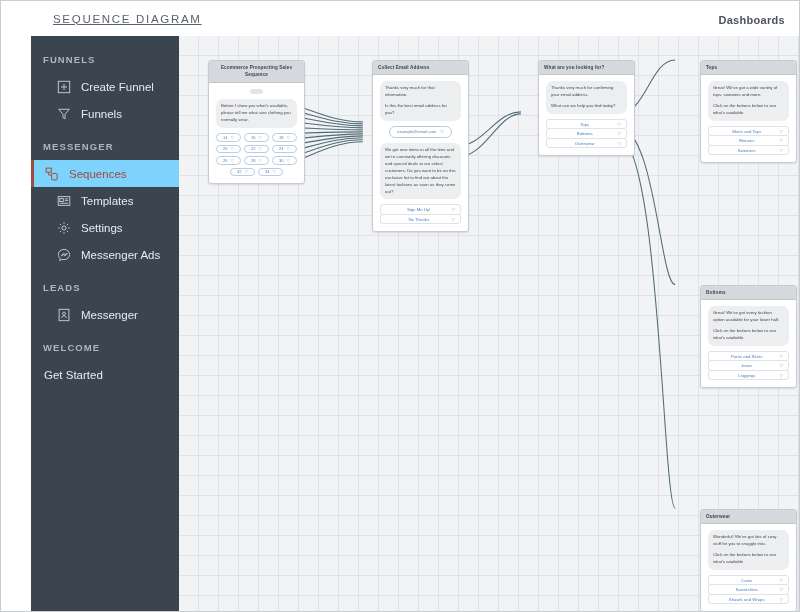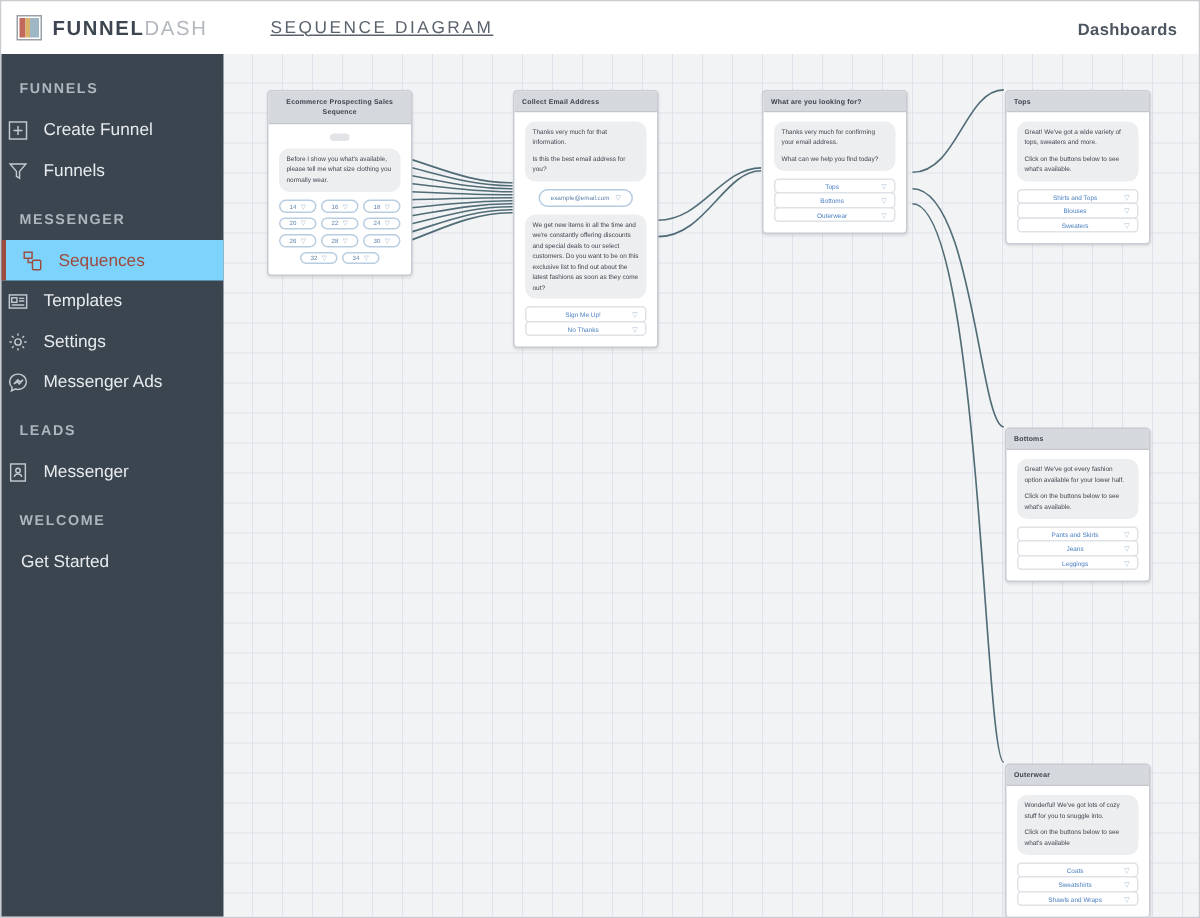--- a/index.html
+++ b/index.html
@@ -49,38 +49,38 @@
     margin-left: 42px;
     font-size: 11.5px; letter-spacing: 1.7px; color: #5a626d; font-weight: 400; text-decoration: underline;
   }
   .topbar-right { margin-left: auto; }
   .dash-link {
     font-size: 11px; letter-spacing: .3px; font-weight: 700; color: #4d5560;
     text-decoration: none;
   }
 
   
-  .body { flex: 1; display: flex; min-height: 0; }
+  .body { flex: 1; display: flex; min-height: 0; margin-left: 30px; }
 
   
   .sidebar {
     width: 148px; flex: 0 0 148px;
     background: #3a4550;
     padding-top: 14px;
     position: relative;
     z-index: 15;
   }
   .nav-section {
     font-size: 9.5px; letter-spacing: 1.1px; font-weight: 700;
     color: #aeb6bf; padding: 0 0 0 12px; margin: 14px 0 8px;
   }
   .nav-section.first { margin-top: 4px; }
   .nav-item {
     display: flex; align-items: center; gap: 10px;
-    height: 27px; padding-left: 3px;
+    height: 27px; padding-left: 25px;
     color: #e8ebee; font-size: 11.5px; cursor: pointer;
     text-decoration: none;
   }
   .nav-item .ico {
     width: 15px; height: 15px; flex: 0 0 15px;
     display: flex; align-items: center; justify-content: center;
     color: #c3c9d0;
   }
   .nav-item .ico svg { width: 14px; height: 14px; display:block; }
   .nav-item.active {
@@ -176,28 +176,20 @@
   .opt-group { border-radius: 3px; overflow: visible; }
 
   .cta-group { margin-top: 4px; }
 </style>
 </head>
 <body>
 
 <div id="app">
 
   <div class="topbar">
-    <div class="brand">
-      <span class="logo-mark">
-        <i></i>
-          <i></i>
-          <i></i>
-      </span>
-      <span class="brand-text"><span>FUNNEL</span><span class="light">DASH</span></span>
-    </div>
     <div class="page-title">SEQUENCE DIAGRAM</div>
     <div class="topbar-right">
       <a class="dash-link" href="#">Dashboards</a>
     </div>
   </div>
 
   <div class="body">
 
     <nav class="sidebar">
 

